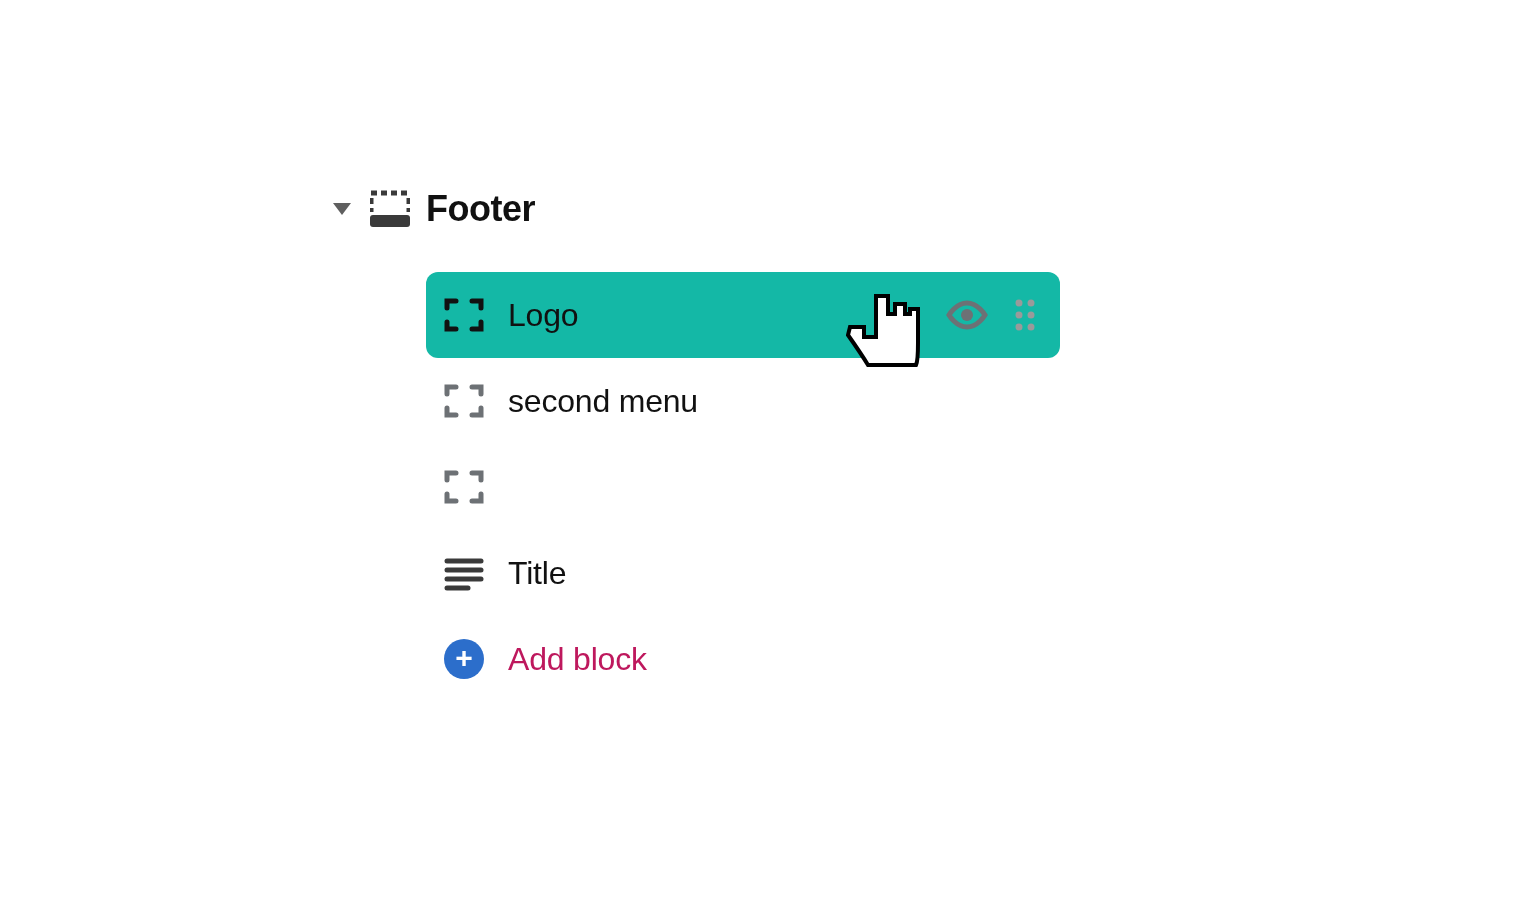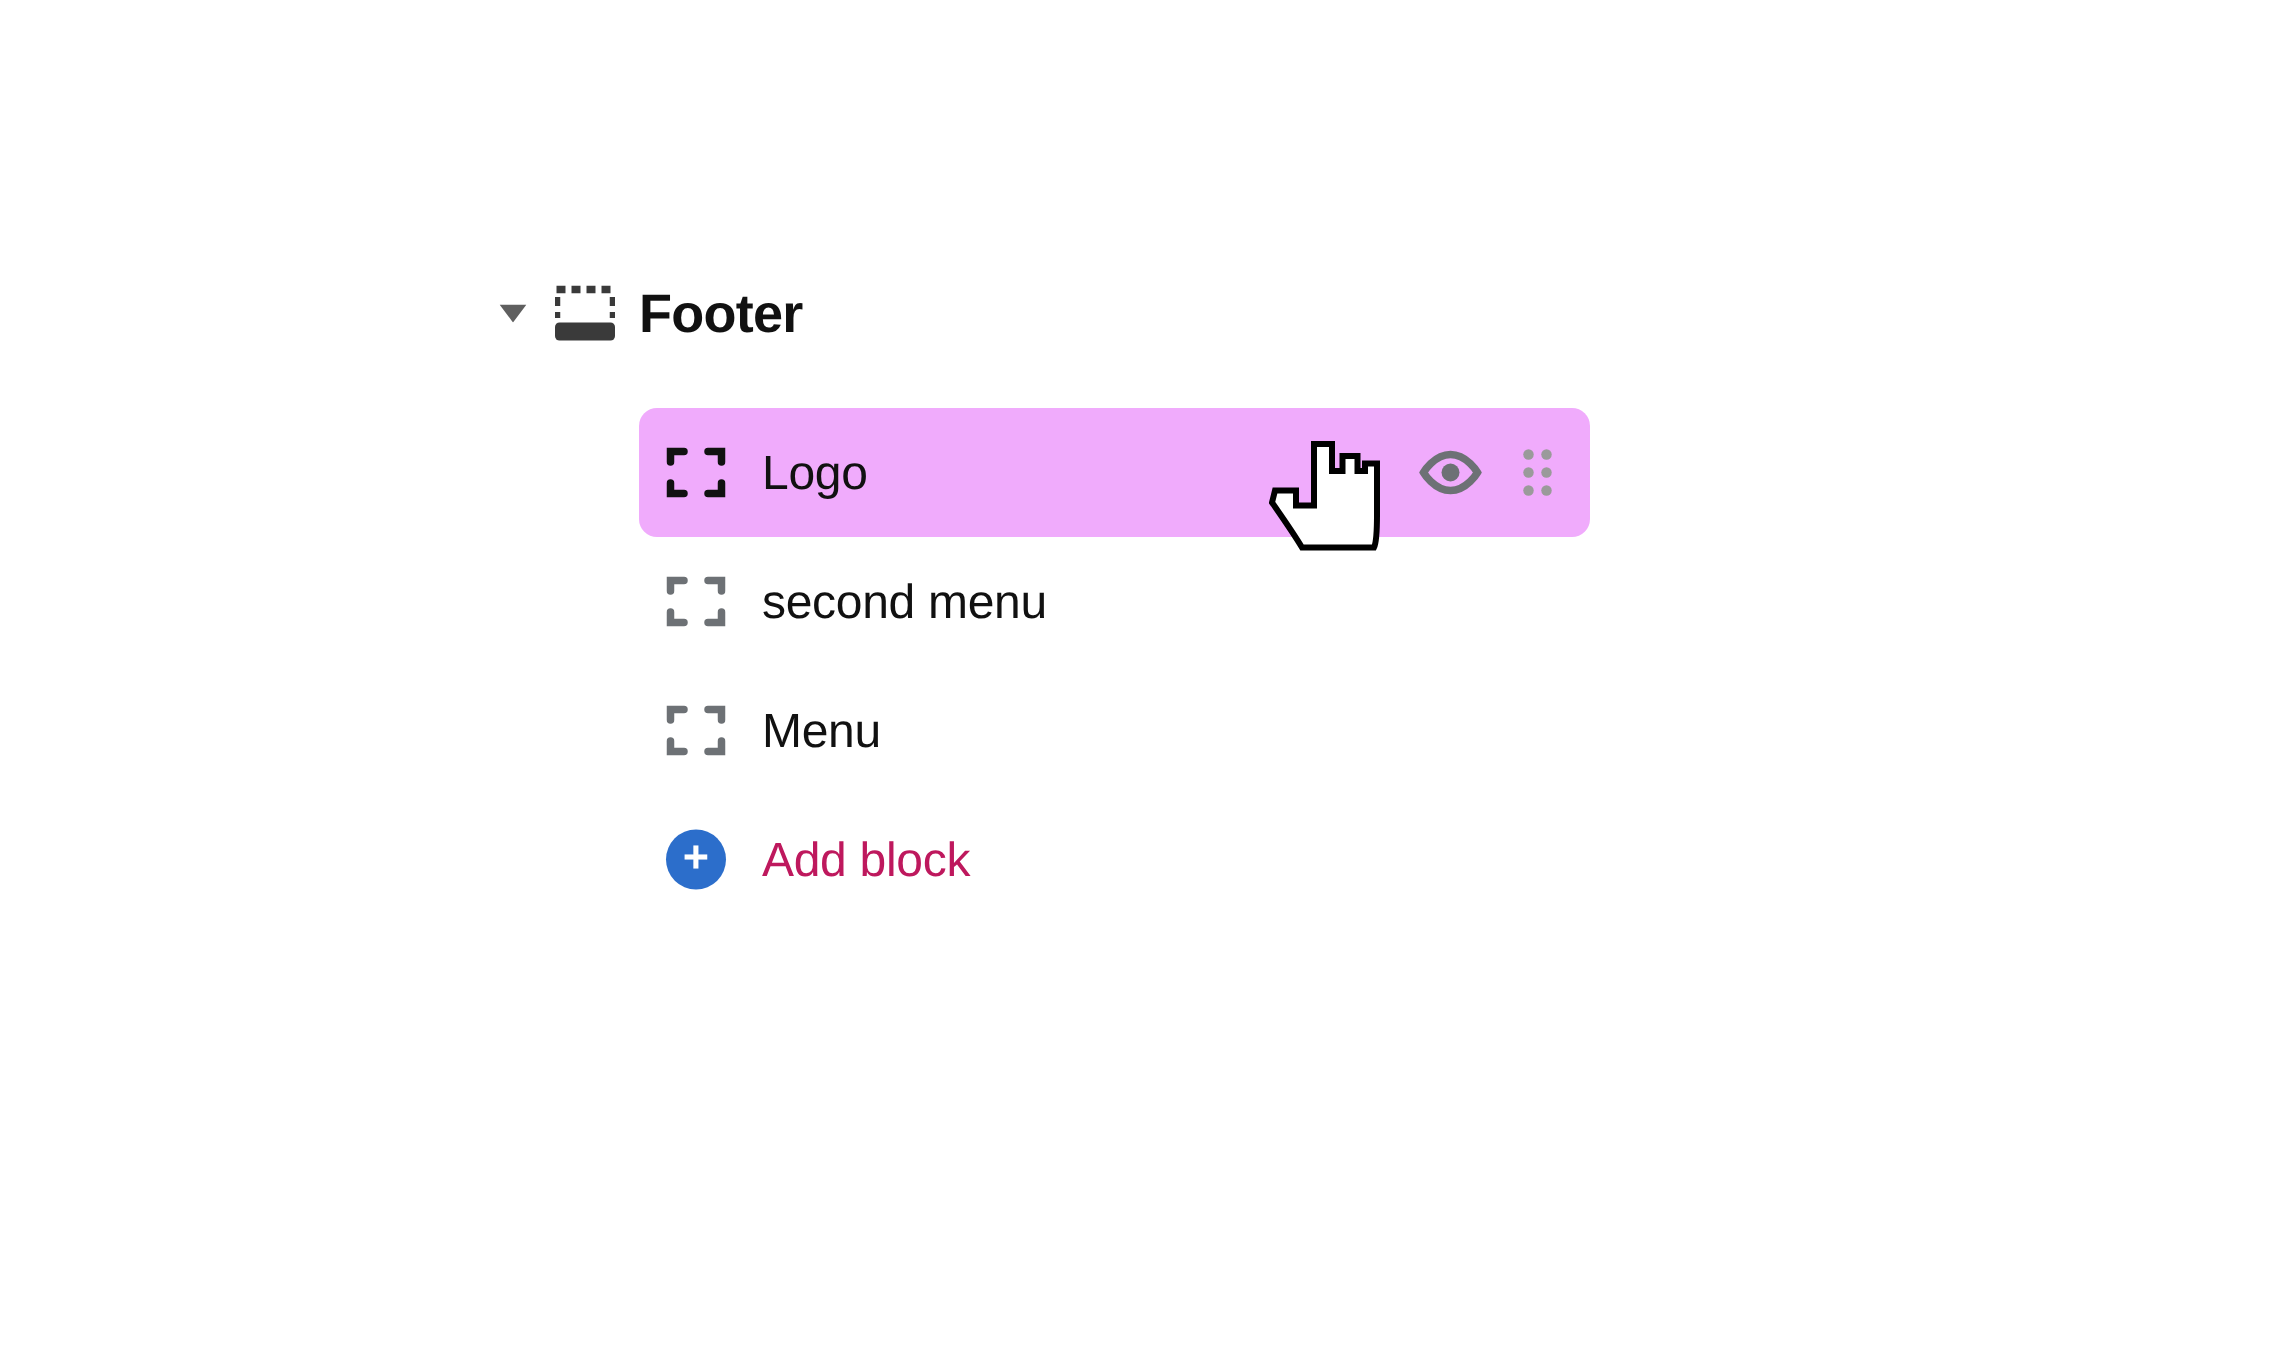--- a/index.html
+++ b/index.html
@@ -46,21 +46,21 @@
     display: flex;
     align-items: center;
     gap: 24px;
     height: 86px;
     padding: 0 20px 0 18px;
     border-radius: 12px;
     cursor: pointer;
     position: relative;
   }
   .item.hovered {
-    background: #f0abfc;
+    background: #14b8a6;
     justify-content: flex-end;
   }
   .item-label {
     font-size: 32px;
     font-weight: 400;
     color: #111;
     flex: 1;
     letter-spacing: -0.2px;
   }
   .item-icon {
@@ -194,23 +194,33 @@
 
     <div class="item">
       <span class="item-icon">
         <svg width="40" height="40" viewBox="0 0 40 40" fill="none" stroke="#6d7175" stroke-width="5" stroke-linecap="round">
           <path d="M3 13 V6 H12"></path>
             <path d="M28 6 H37 V13"></path>
             <path d="M37 27 V34 H28"></path>
             <path d="M12 34 H3 V27"></path>
         </svg>
       </span>
-      <span class="item-label">Menu</span>
-    </div>
-
+    </div>
+
+    <div class="item">
+      <span class="item-icon">
+        <svg width="40" height="40" viewBox="0 0 40 40" stroke="#3a3a3a" stroke-width="5" stroke-linecap="round">
+          <line x1="3" y1="8" x2="37" y2="8"></line>
+          <line x1="3" y1="17" x2="37" y2="17"></line>
+          <line x1="3" y1="26" x2="37" y2="26"></line>
+          <line x1="3" y1="35" x2="24" y2="35"></line>
+        </svg>
+      </span>
+      <span class="item-label">Title</span>
+    </div>
 
     <div class="add-row">
       <span class="plus-circle">
           <span>+</span>
         </span>
       <span class="add-label">Add block</span>
     </div>
 
   </div>
 </div>

